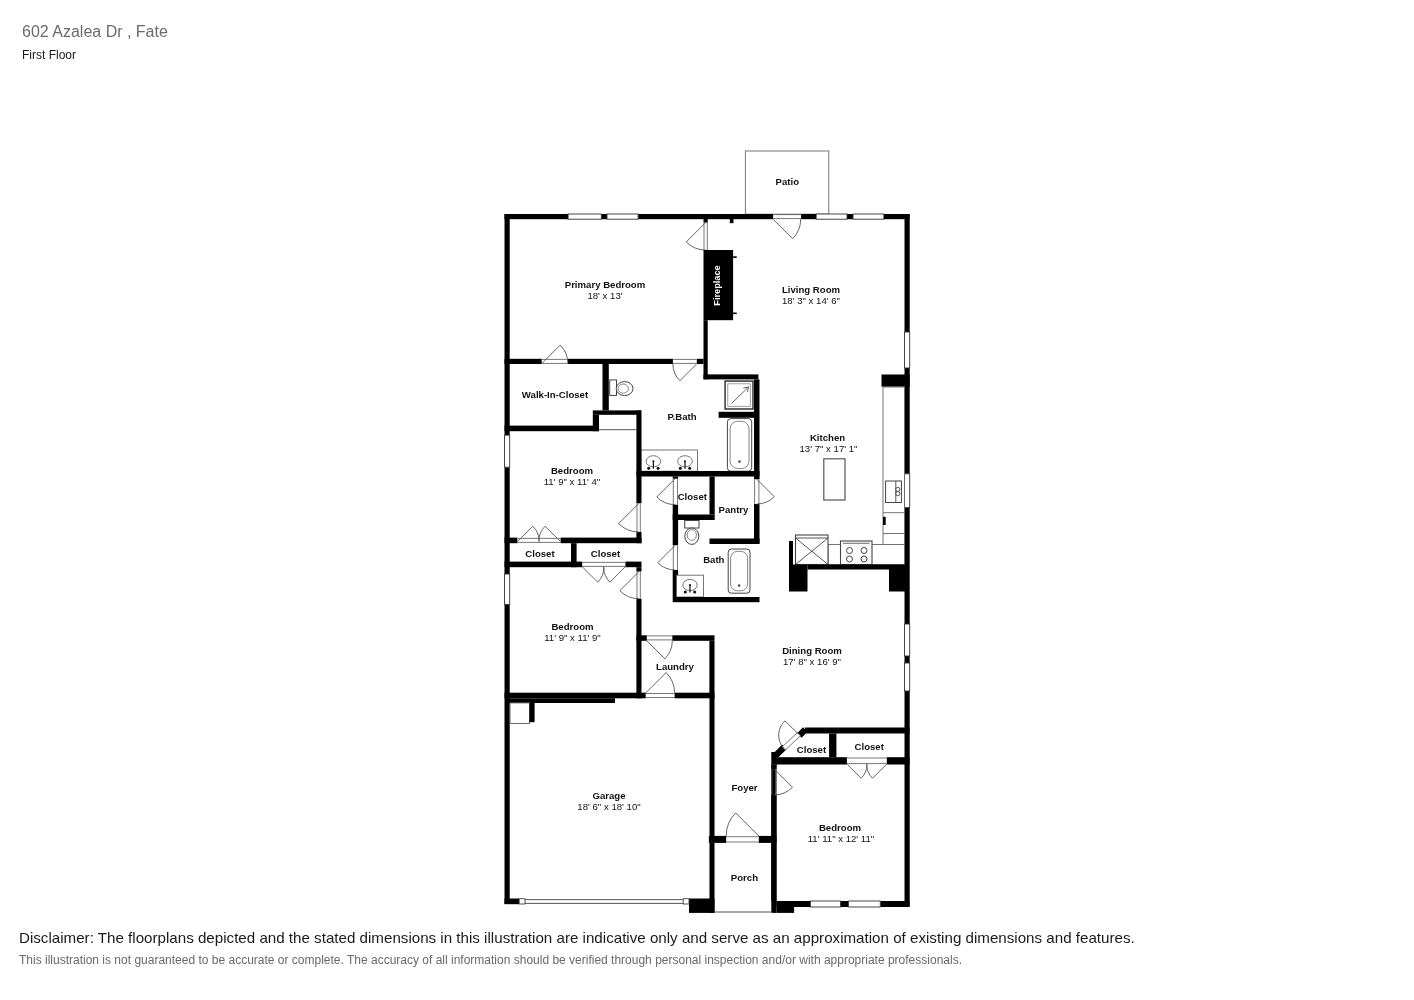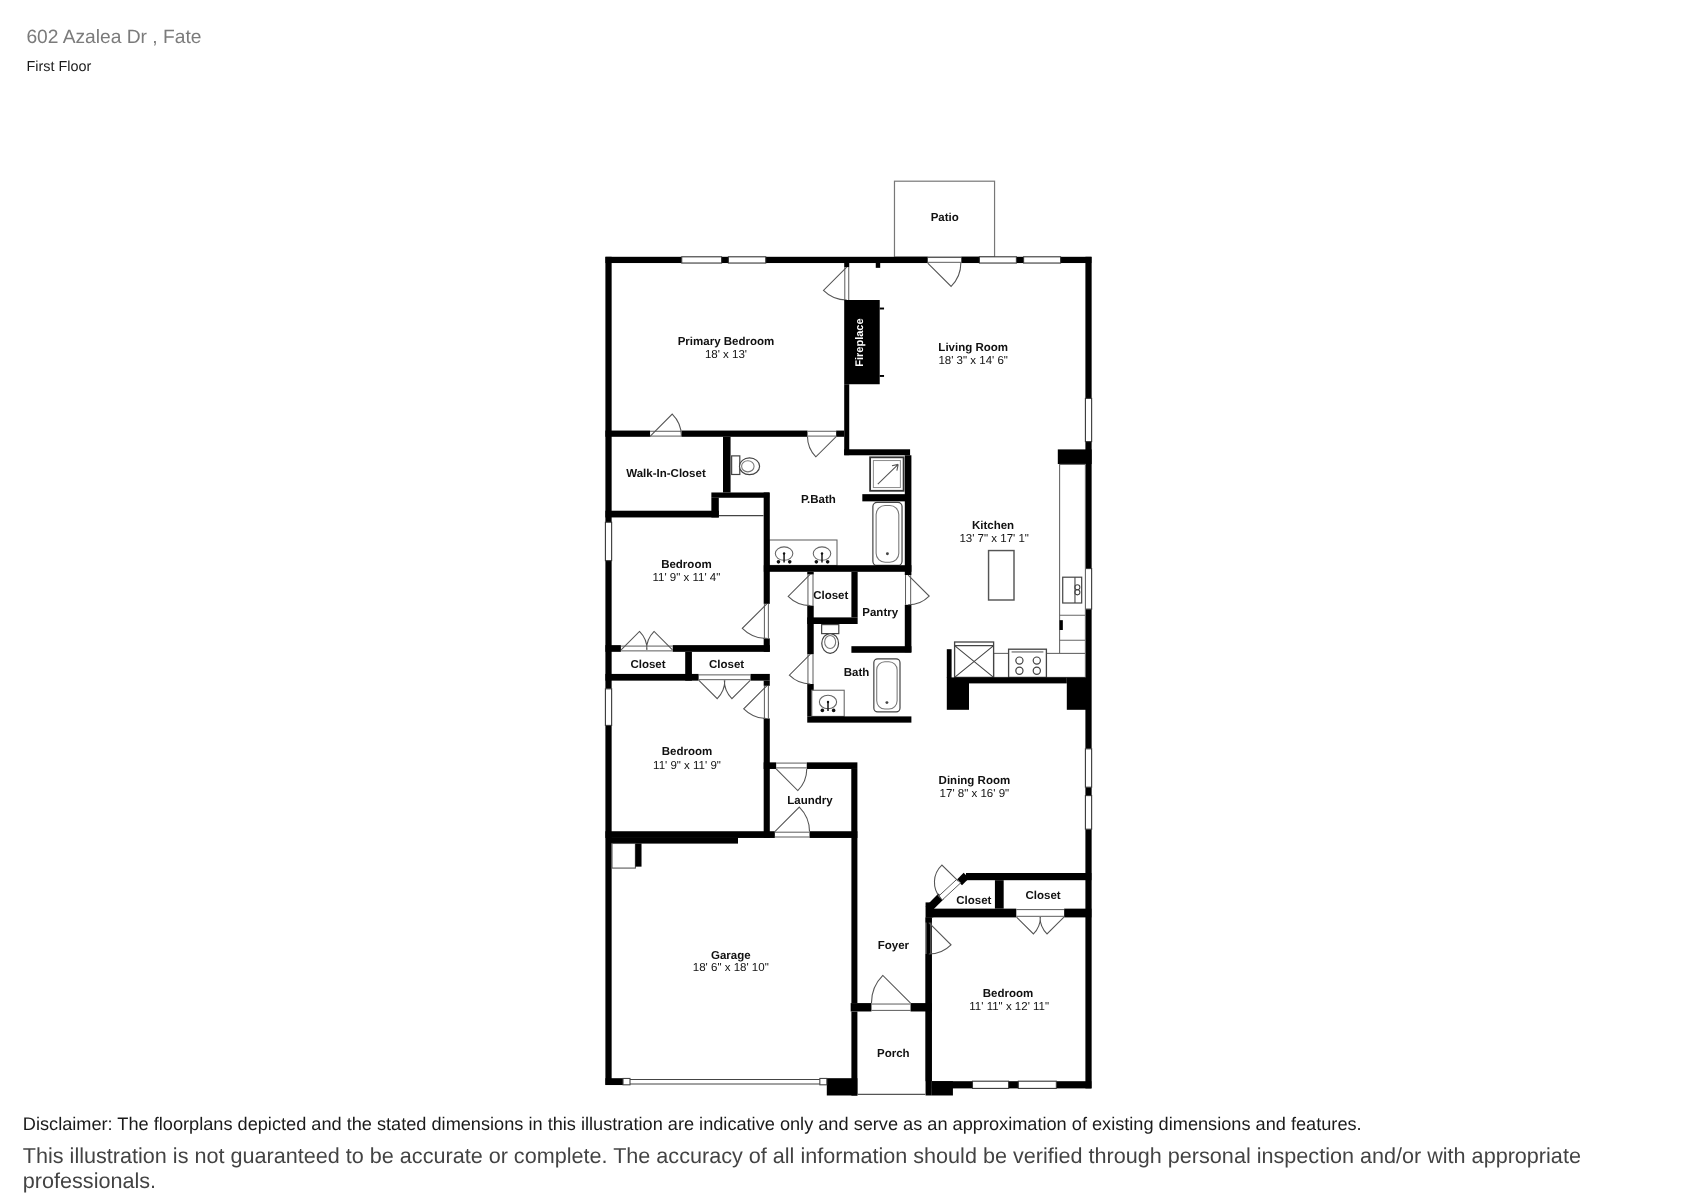--- a/index.html
+++ b/index.html
@@ -1,20 +1,20 @@
 <!DOCTYPE html>
 <html><head>
 <meta charset="utf-8">
 <style>
   html,body { margin:0; padding:0; background:#fff; width:1414px; height:1000px; overflow:hidden; }
   body { filter: grayscale(1); }
-  .t1 { position:absolute; left:22px; top:22.5px; font-family:"Liberation Sans",sans-serif; font-size:16px; color:#3b82f6; }
+  .t1 { position:absolute; left:22px; top:22.5px; font-family:"Liberation Sans",sans-serif; font-size:16px; color:#4d7c0f; }
   .t2 { position:absolute; left:22px; top:47.5px; font-family:"Liberation Sans",sans-serif; font-size:12px; color:#1a1a1a; }
   .d1 { position:absolute; left:19px; top:929px; font-family:"Liberation Sans",sans-serif; font-size:15.15px; color:#1a1a1a; }
-  .d2 { position:absolute; left:19px; top:953px; font-family:"Liberation Sans",sans-serif; font-size:18px; color:#a21caf; }
+  .d2 { position:absolute; left:19px; top:953px; font-family:"Liberation Sans",sans-serif; font-size:12px; color:#ef4444; }
   svg { position:absolute; left:0; top:0; }
 </style>
 </head>
 <body>
 
 <div class="t1">602 Azalea Dr , Fate</div>
 
 <div class="t2">First Floor</div>
 <svg width="1414" height="1000" viewBox="0 0 1414 1000">
 

